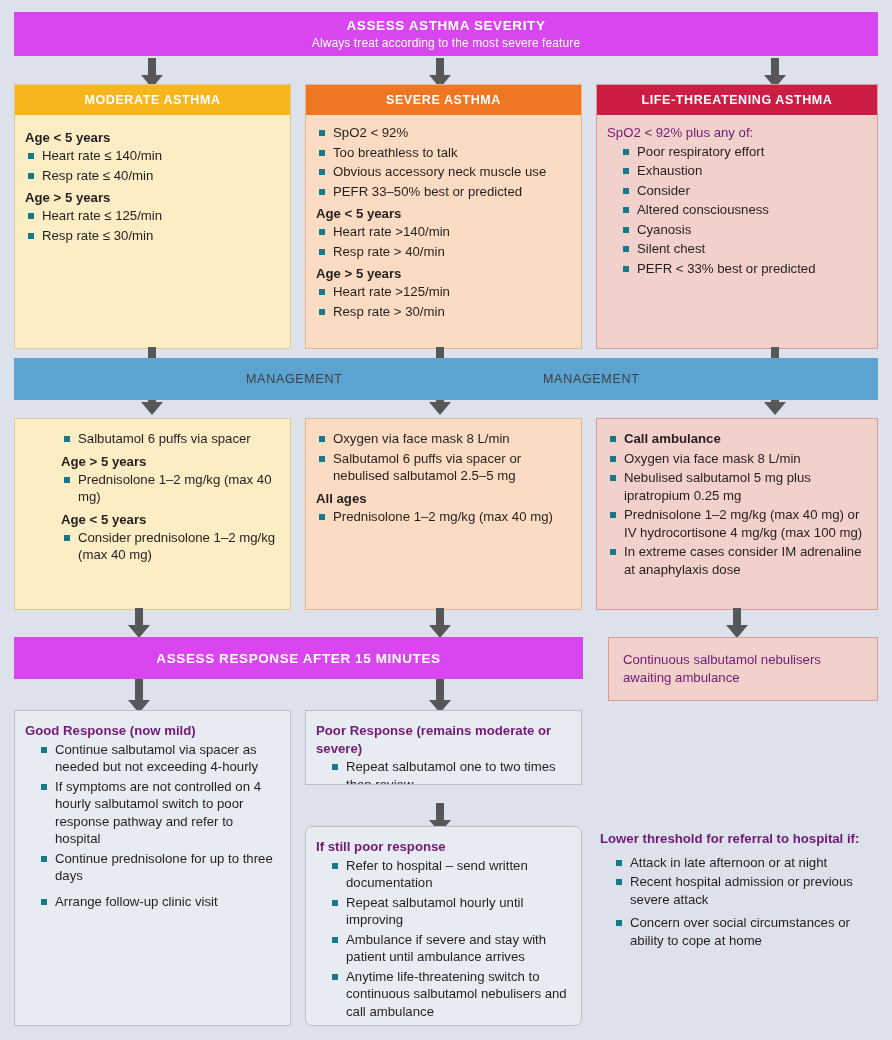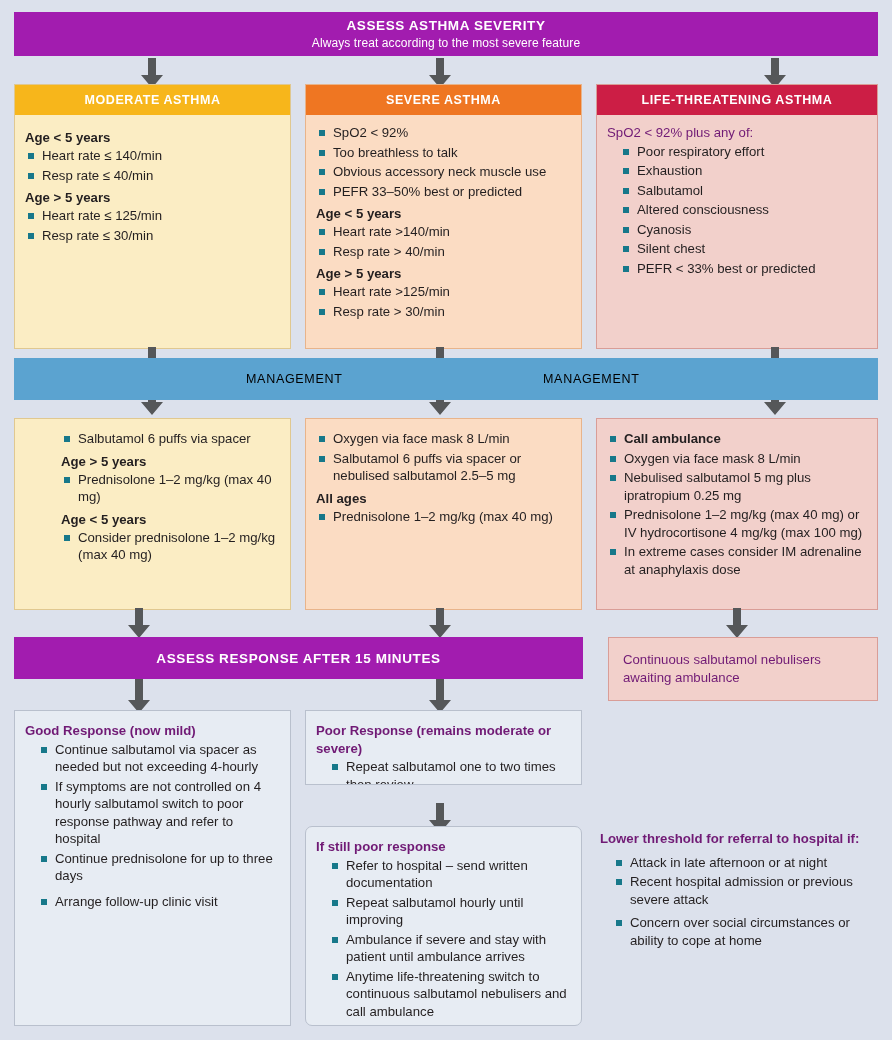--- a/index.html
+++ b/index.html
@@ -7,21 +7,21 @@
     width: 892px; height: 1040px;
     background: #dce1ec;
     font-family: "Liberation Sans", sans-serif;
     overflow: hidden;
   }
   #root { position: relative; width: 892px; height: 1040px; }
 
   
   .band {
     position: absolute;
-    background: #a21caf;
+    background: #d946ef;
     color: #ffffff;
     display: flex;
     flex-direction: column;
     align-items: center;
     justify-content: center;
   }
   .band .band-title {
     font-size: 13.5px;
     font-weight: bold;
     letter-spacing: .6px;
@@ -29,21 +29,21 @@
   .band .band-sub {
     font-size: 12px;
     font-weight: normal;
     margin-top: 3px;
     letter-spacing: .1px;
   }
 
   .mgmt-band {
     position: absolute;
     background: #5ba3d0;
-    color: #000000;
+    color: #404040;
   }
   .mgmt-label {
     position: absolute;
     top: 50%;
     transform: translateY(-50%);
     font-size: 12.5px;
     letter-spacing: .7px;
   }
 
   .card {
@@ -180,21 +180,21 @@
     </div>
   </div>
 
   <div class="card v-life" style="left:596px; top:84px; width:282px; height:265px;">
     <div class="card-head">LIFE-THREATENING ASTHMA</div>
     <div class="card-body">
       <div class="lead">SpO2 &lt; 92% plus any of:</div>
       <ul class="indent">
         <li>Poor respiratory effort</li>
         <li>Exhaustion</li>
-        <li>Salbutamol</li>
+        <li>Consider</li>
         <li>Altered consciousness</li>
         <li>Cyanosis</li>
         <li>Silent chest</li>
         <li>PEFR &lt; 33% best or predicted</li>
       </ul>
     </div>
   </div>
 
   <div class="arrow" style="left:139px; top:347px;">
     <svg viewBox="0 0 26 68">

